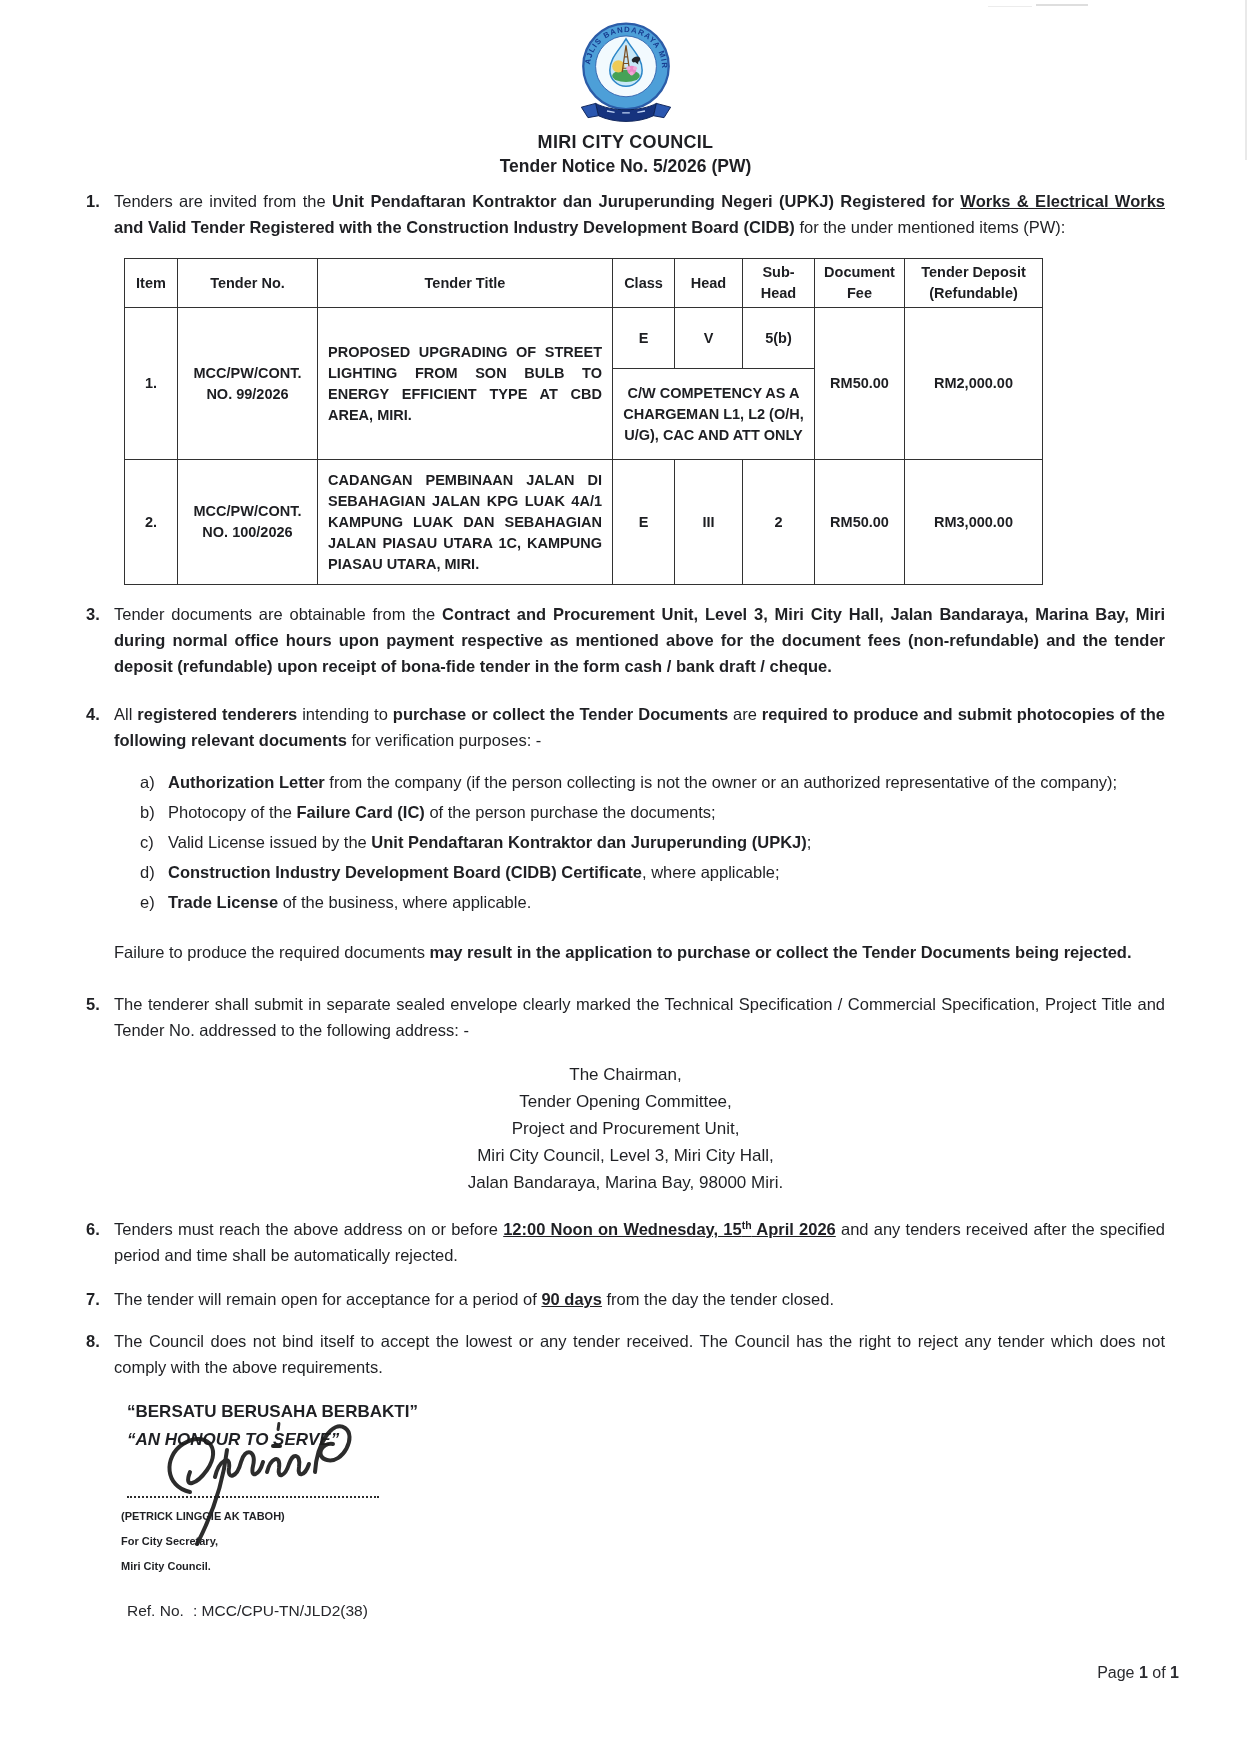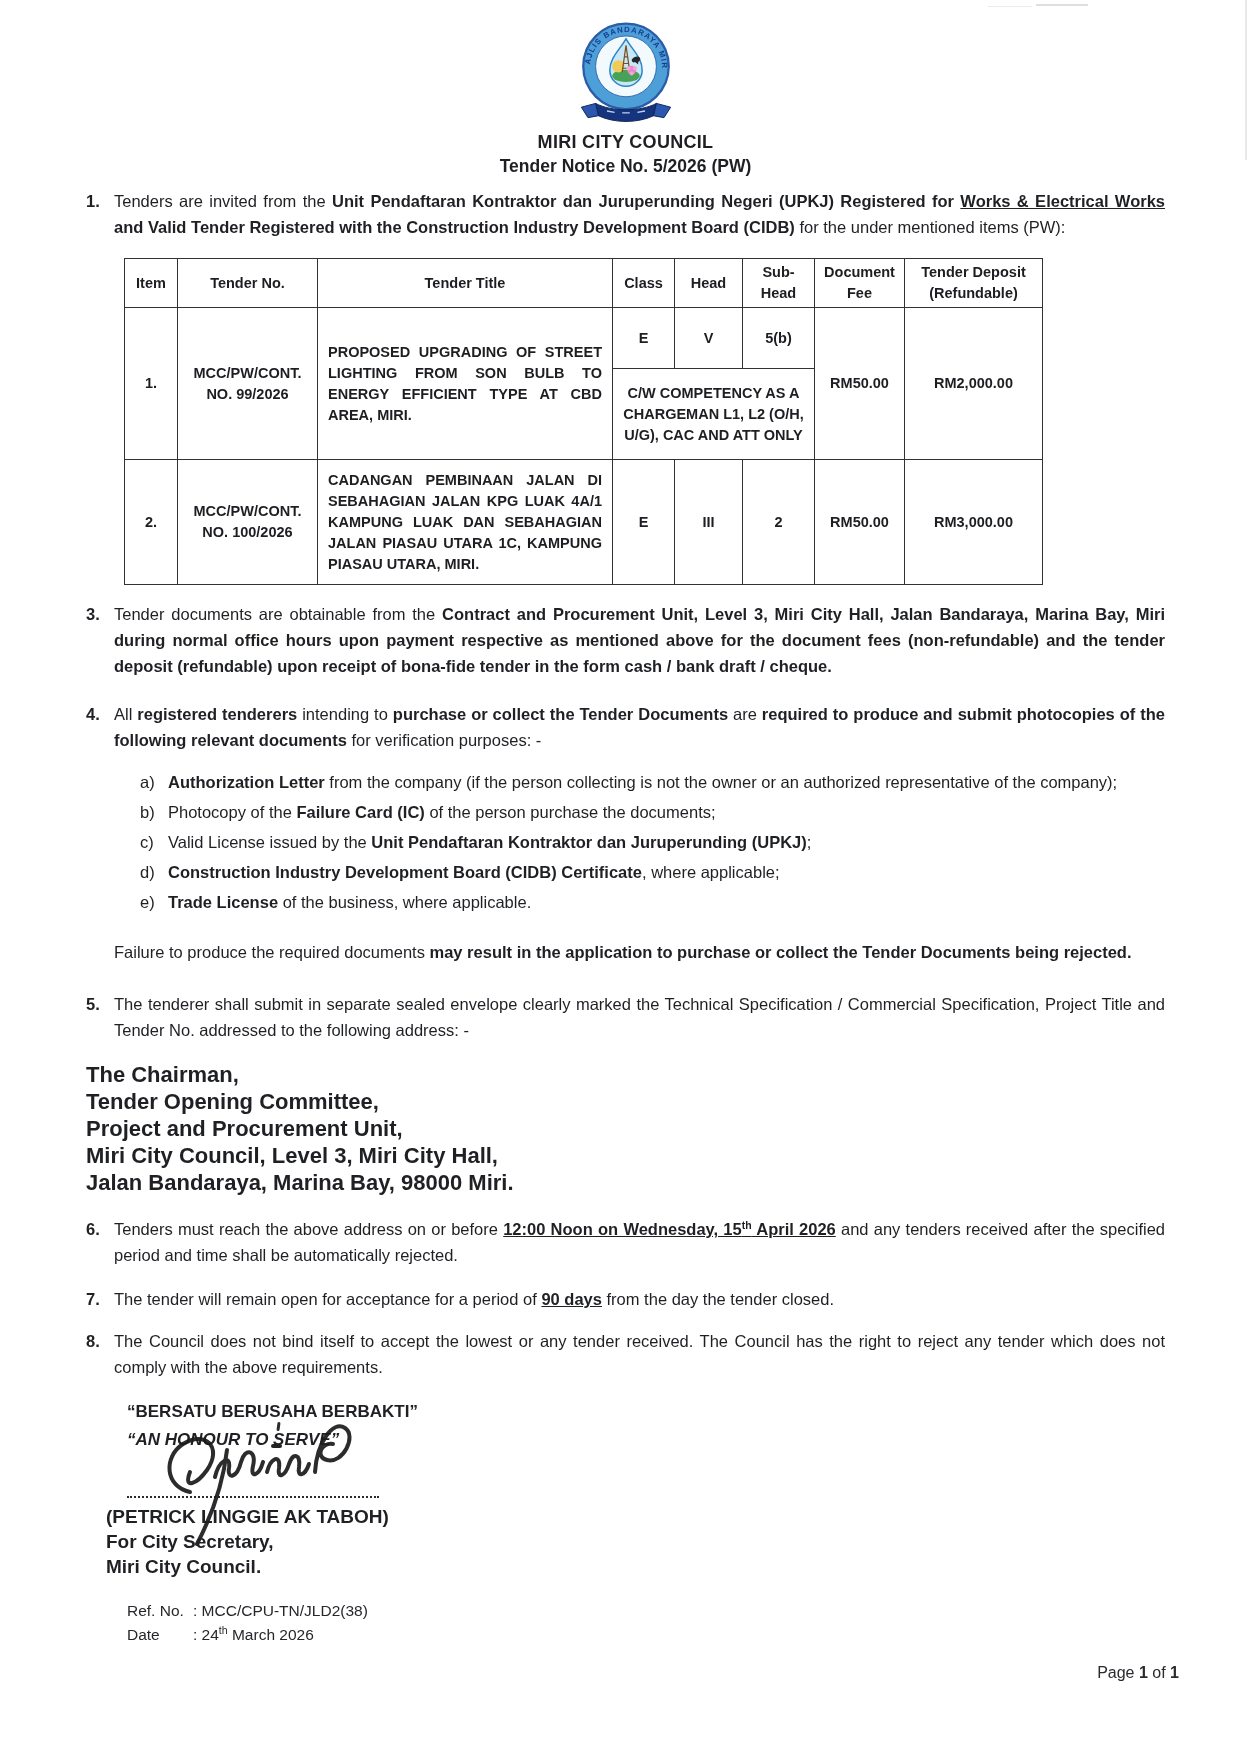--- a/index.html
+++ b/index.html
@@ -45,33 +45,33 @@
   .row2 td { height:112px; }
 
   
   .sub-list { margin-top:16px; }
   .sub-item { display:flex; margin-left:54px; font-size:16.5px; line-height:26px; margin-bottom:4px; }
   .sub-letter { flex:none; width:28px; }
   .sub-body { flex:1; text-align:justify; }
 
   .failure { margin:24px 0 0 28px; font-size:16.5px; line-height:26px; text-align:justify; }
 
-  .address { margin-top:18px; text-align:left; font-weight:bold; font-size:22px; line-height:27px; }
+  .address { margin-top:18px; text-align:center; font-weight:normal; font-size:17px; line-height:27px; }
 
   .motto { margin:18px 0 0 41px; font-weight:bold; font-size:17px; line-height:28px; }
   .motto-it { font-style:italic; }
 
   
   .sig-area { position:relative; margin-left:41px; height:46px; }
   .sig-dots { position:absolute; left:0; top:42px; width:252px; border-bottom:2.5px dotted #2c2c2c; }
   .sig-svg { position:absolute; left:8px; top:-62px; pointer-events:none; }
   .pen-tick { position:absolute; left:150px; top:-32px; width:3px; height:9px; background:#2c2c2c; border-radius:2px; transform:rotate(8deg); }
   .pen-dash { position:absolute; left:144px; top:-10px; width:11px; height:4px; background:#222; border-radius:2px; }
 
-  .signer { margin-left:20px; margin-top:4px; font-weight:bold; font-size:19px; line-height:25px; position:relative; z-index:0; }
+  .signer { margin-left:35px; margin-top:4px; font-weight:bold; font-size:11px; line-height:25px; position:relative; z-index:0; }
 
   .ref-block { margin:20px 0 0 41px; font-size:15.5px; line-height:24px; color:#26272b; }
   .ref-row { display:flex; }
   .ref-label { flex:none; width:66px; }
 
   .page-footer { position:absolute; right:72px; top:1664px; font-size:16px; color:#2a2b2f; }
   .pf-b { font-weight:bold; }
 
   
   .artifact { position:absolute; background:#dedede; }
@@ -264,23 +264,19 @@
       <div>(PETRICK LINGGIE AK TABOH)</div>
       <div>For City Secretary,</div>
       <div>Miri City Council.</div>
     </div>
 
     <div class="ref-block">
       <div class="ref-row">
         <span class="ref-label">Ref. No.</span>
         <span>: MCC/CPU-TN/JLD2(38)</span>
       </div>
-      <div class="ref-row">
-        <span class="ref-label">Date</span>
-        <span><span>: 24</span><sup>th</sup><span> March 2026</span></span>
-      </div>
     </div>
 
   </div>
 
   <div class="page-footer"><span>Page </span><span class="pf-b">1</span><span> of </span><span class="pf-b">1</span></div>
 
 </div>
 
 </body></html>

